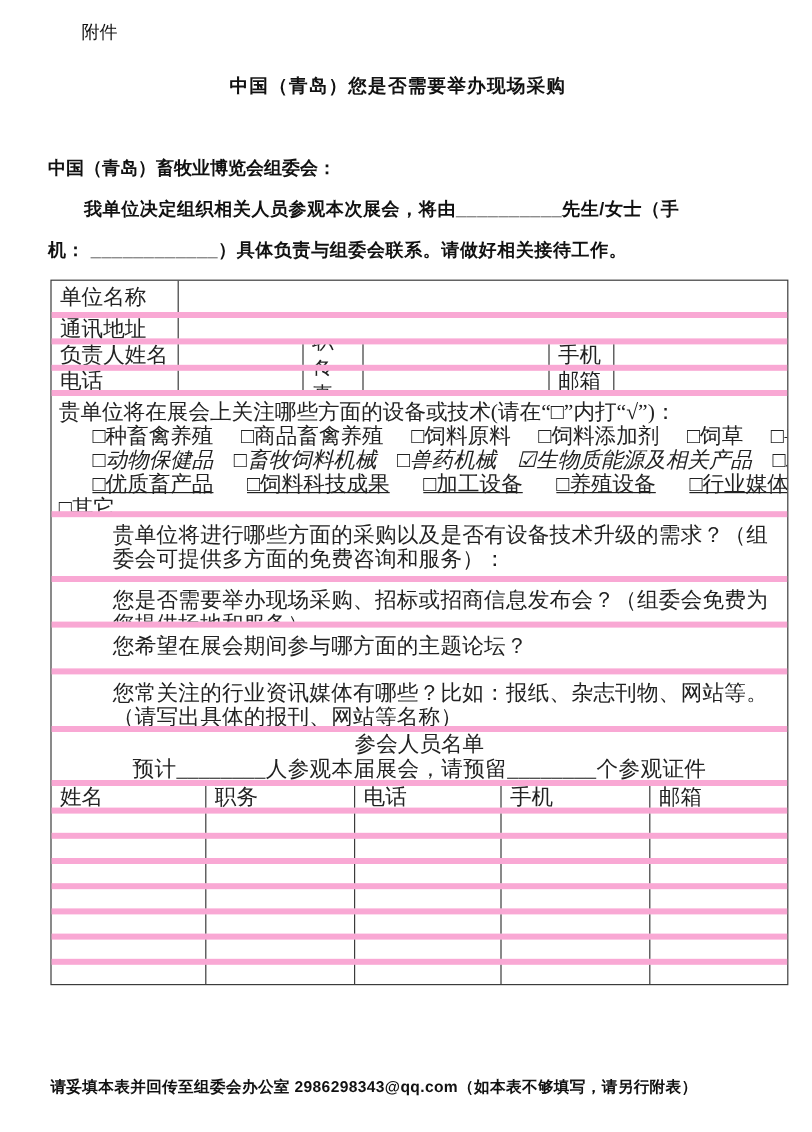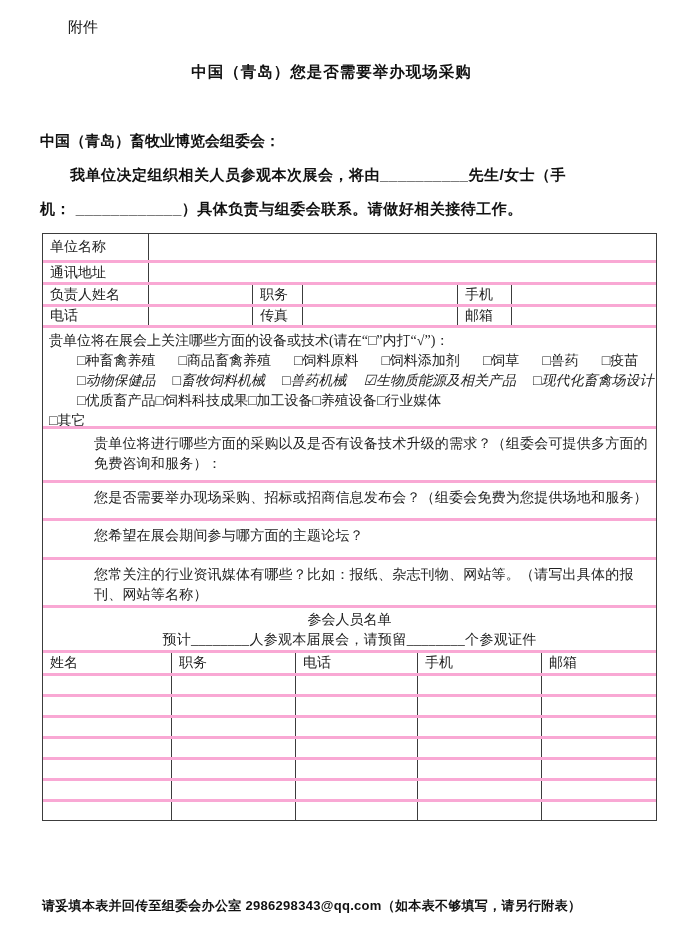--- a/index.html
+++ b/index.html
@@ -13,23 +13,23 @@
   .attachment{position:absolute;left:40px;top:18px;font-size:15px;font-weight:normal;margin-left:28px;}
   .doc-title{position:absolute;left:0;right:14px;top:62px;text-align:center;
     font-size:15.5px;font-weight:bold;letter-spacing:1px;}
 
   .intro{position:absolute;left:40px;right:20px;top:124px;font-size:15px;font-weight:bold;line-height:34px;}
   .intro .l2{text-indent:30px;letter-spacing:.5px;}
   .intro .l3{letter-spacing:.5px;}
 
   .ftable{
     position:absolute;left:42px;top:233px;width:615px;box-sizing:border-box;
-    border:1px solid #3c3c3c;font-family:"Liberation Serif",serif;font-size:14px;color:#222;
+    border:1px solid #3c3c3c;font-family:"Liberation Serif",serif;font-size:18px;color:#222;
   }
-  .trow{display:flex;box-sizing:border-box;border-top:3px solid #f9a8d4;align-items:stretch;}
+  .trow{display:flex;box-sizing:border-box;border-top:5px solid #f9a8d4;align-items:stretch;}
   .trow.first{border-top:none;}
   .cell{box-sizing:border-box;border-left:1px solid #3c3c3c;padding:0 7px;display:flex;align-items:center;overflow:hidden;}
   .cell.cfirst{border-left:none;}
   .cell.top{align-items:flex-start;padding-top:3px;}
   .block{display:block;align-items:initial;}
 
   .h26{height:26px}.h22{height:22px}.h21{height:21px}
   .h101{height:101px}.h54{height:54px}.h57{height:57px}
   .h38{height:38px}.h39{height:39px}.h48{height:48px}
   .h45{height:45px}.h23{height:23px}
@@ -38,21 +38,21 @@
   .w155{width:155px;flex:none}.w54{width:54px;flex:none}
   .grow{flex:1 1 auto}
   .p128{width:128px;flex:none}.p124{width:124px;flex:none}.p122{width:122px;flex:none}
 
   .qtext{line-height:20px;padding-top:2px;letter-spacing:.2px;margin-left:44px;}
 
   .focus-cell{padding:3px 6px;line-height:20px;}
   .cbrow{display:flex;align-items:center;white-space:nowrap;padding-left:28px;}
   .cbrow.g1{column-gap:23px;}
   .cbrow.g2{column-gap:17px;font-style:italic;}
-  .cbrow.g3{}
+  .cbrow.g3{column-gap:28px;text-decoration:underline;}
   .cb{white-space:nowrap;}
 
   .pheader{flex-direction:column;justify-content:center;text-align:center;display:flex;}
   .pheader .pt1{line-height:21px;}
   .pheader .pt2{line-height:20px;letter-spacing:.3px;}
 
   .footer{position:absolute;left:42px;top:897px;font-size:13px;font-weight:bold;letter-spacing:.3px;}
 </style>
 </head>
 <body>

